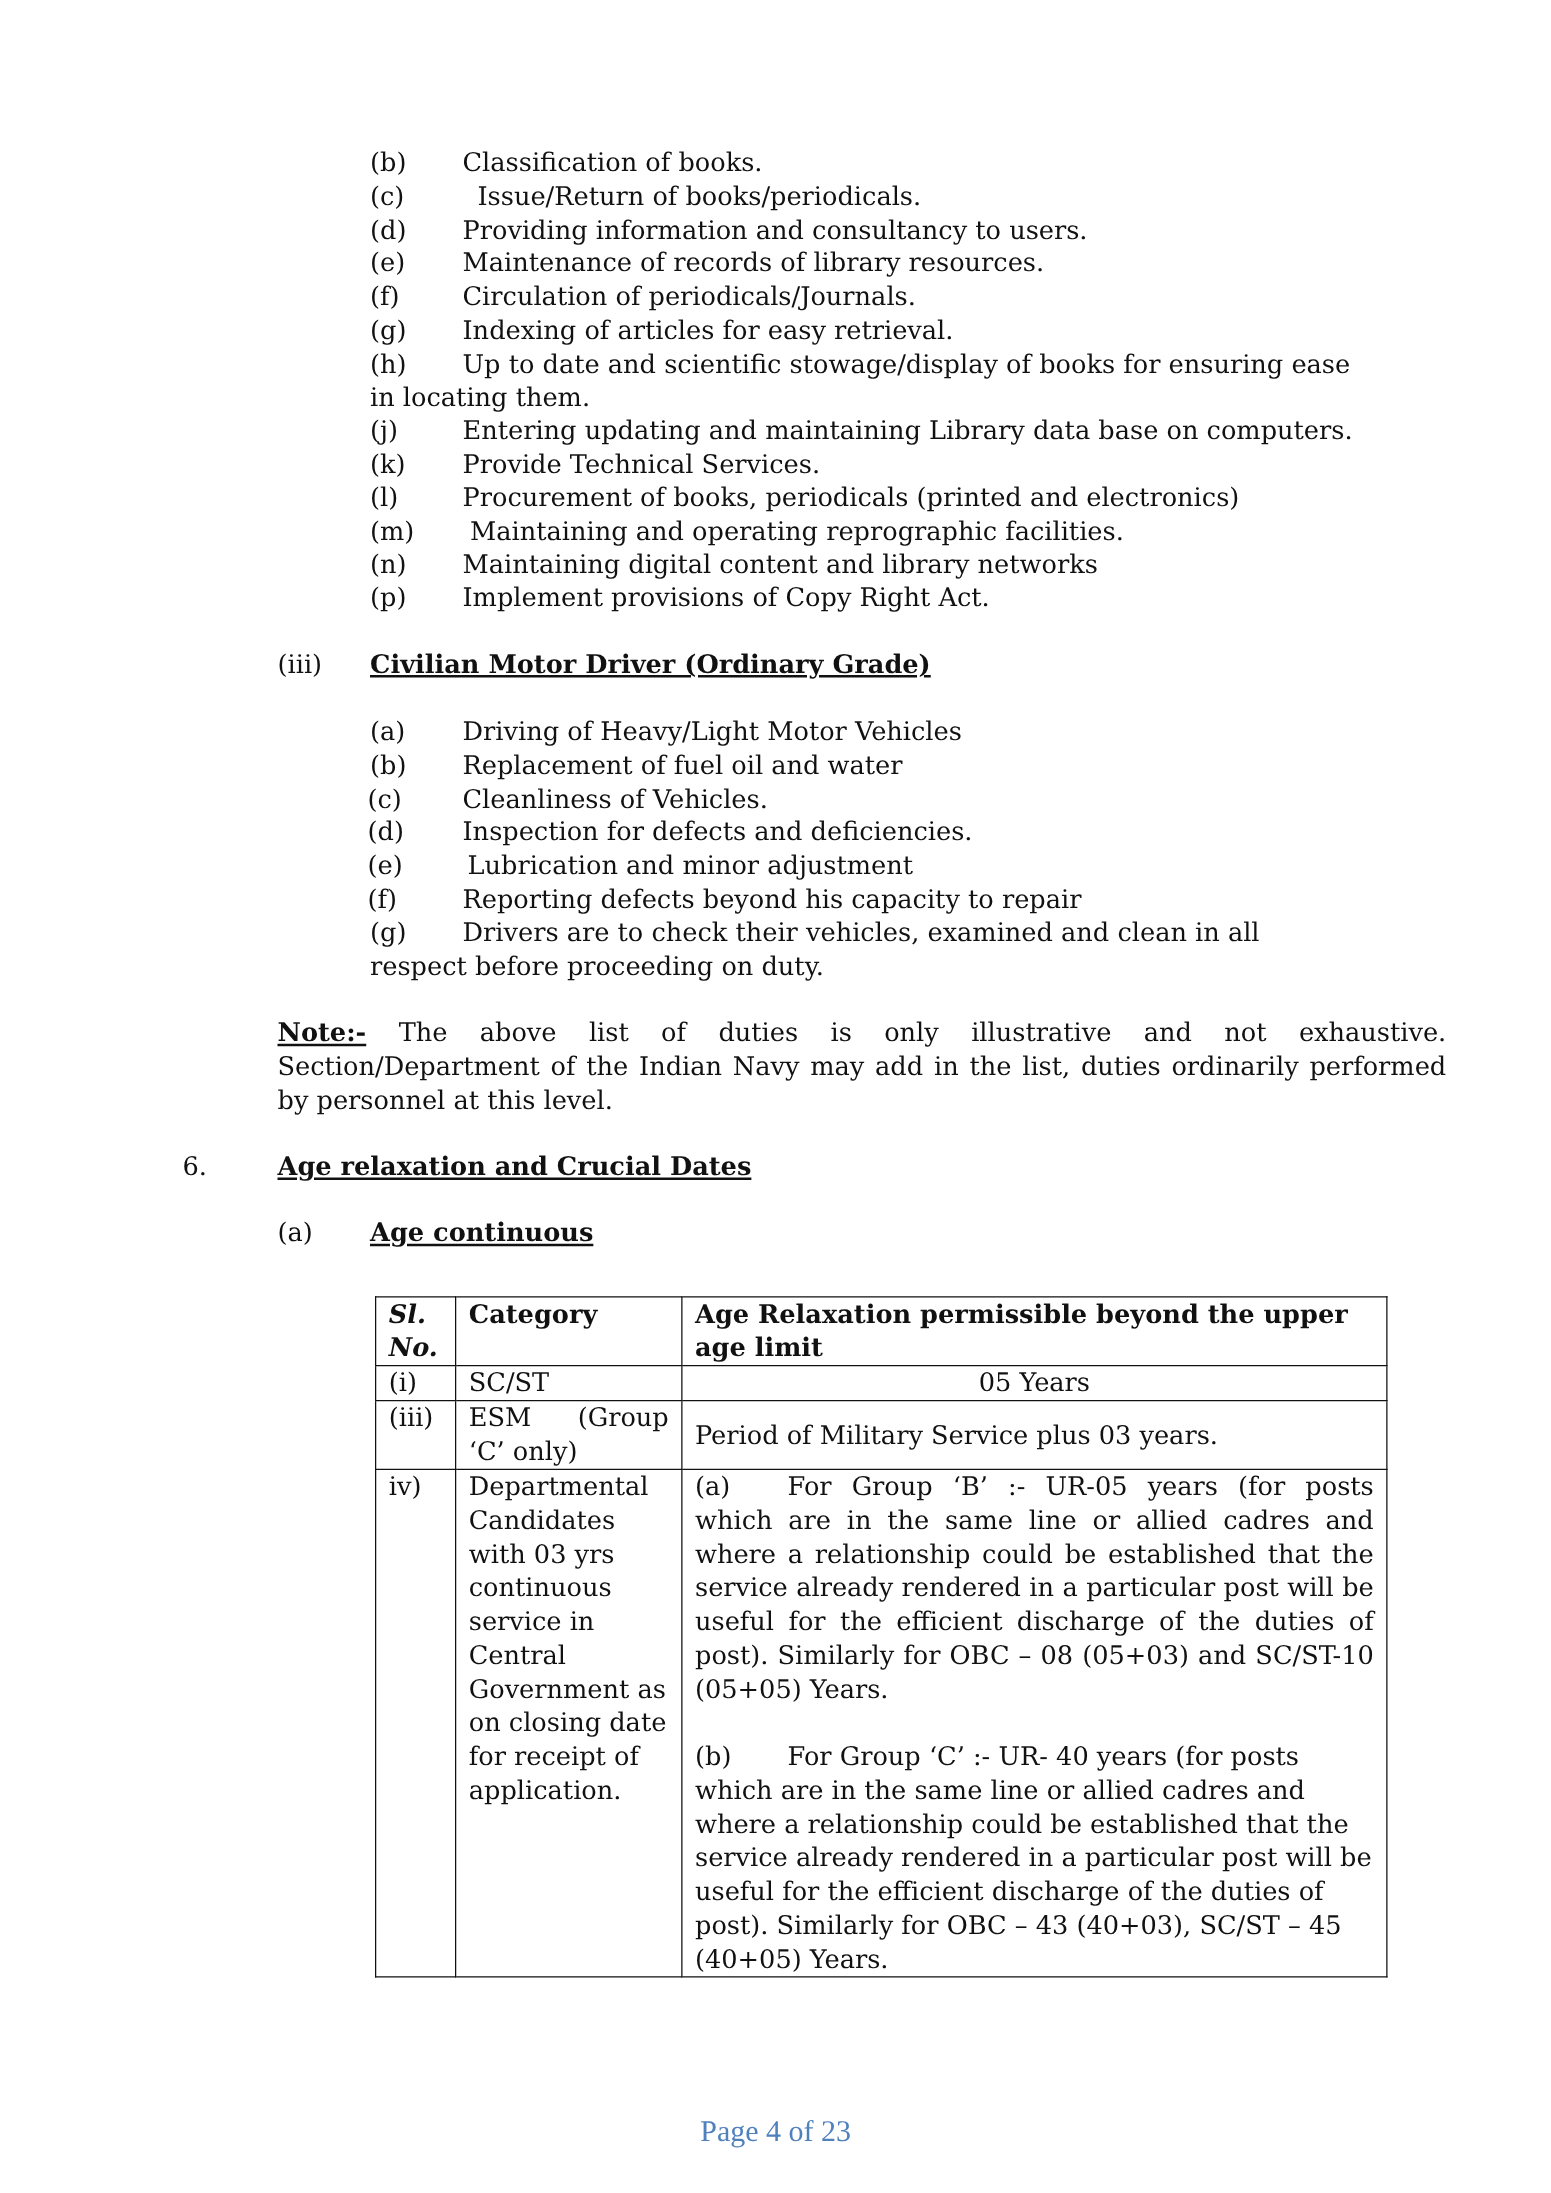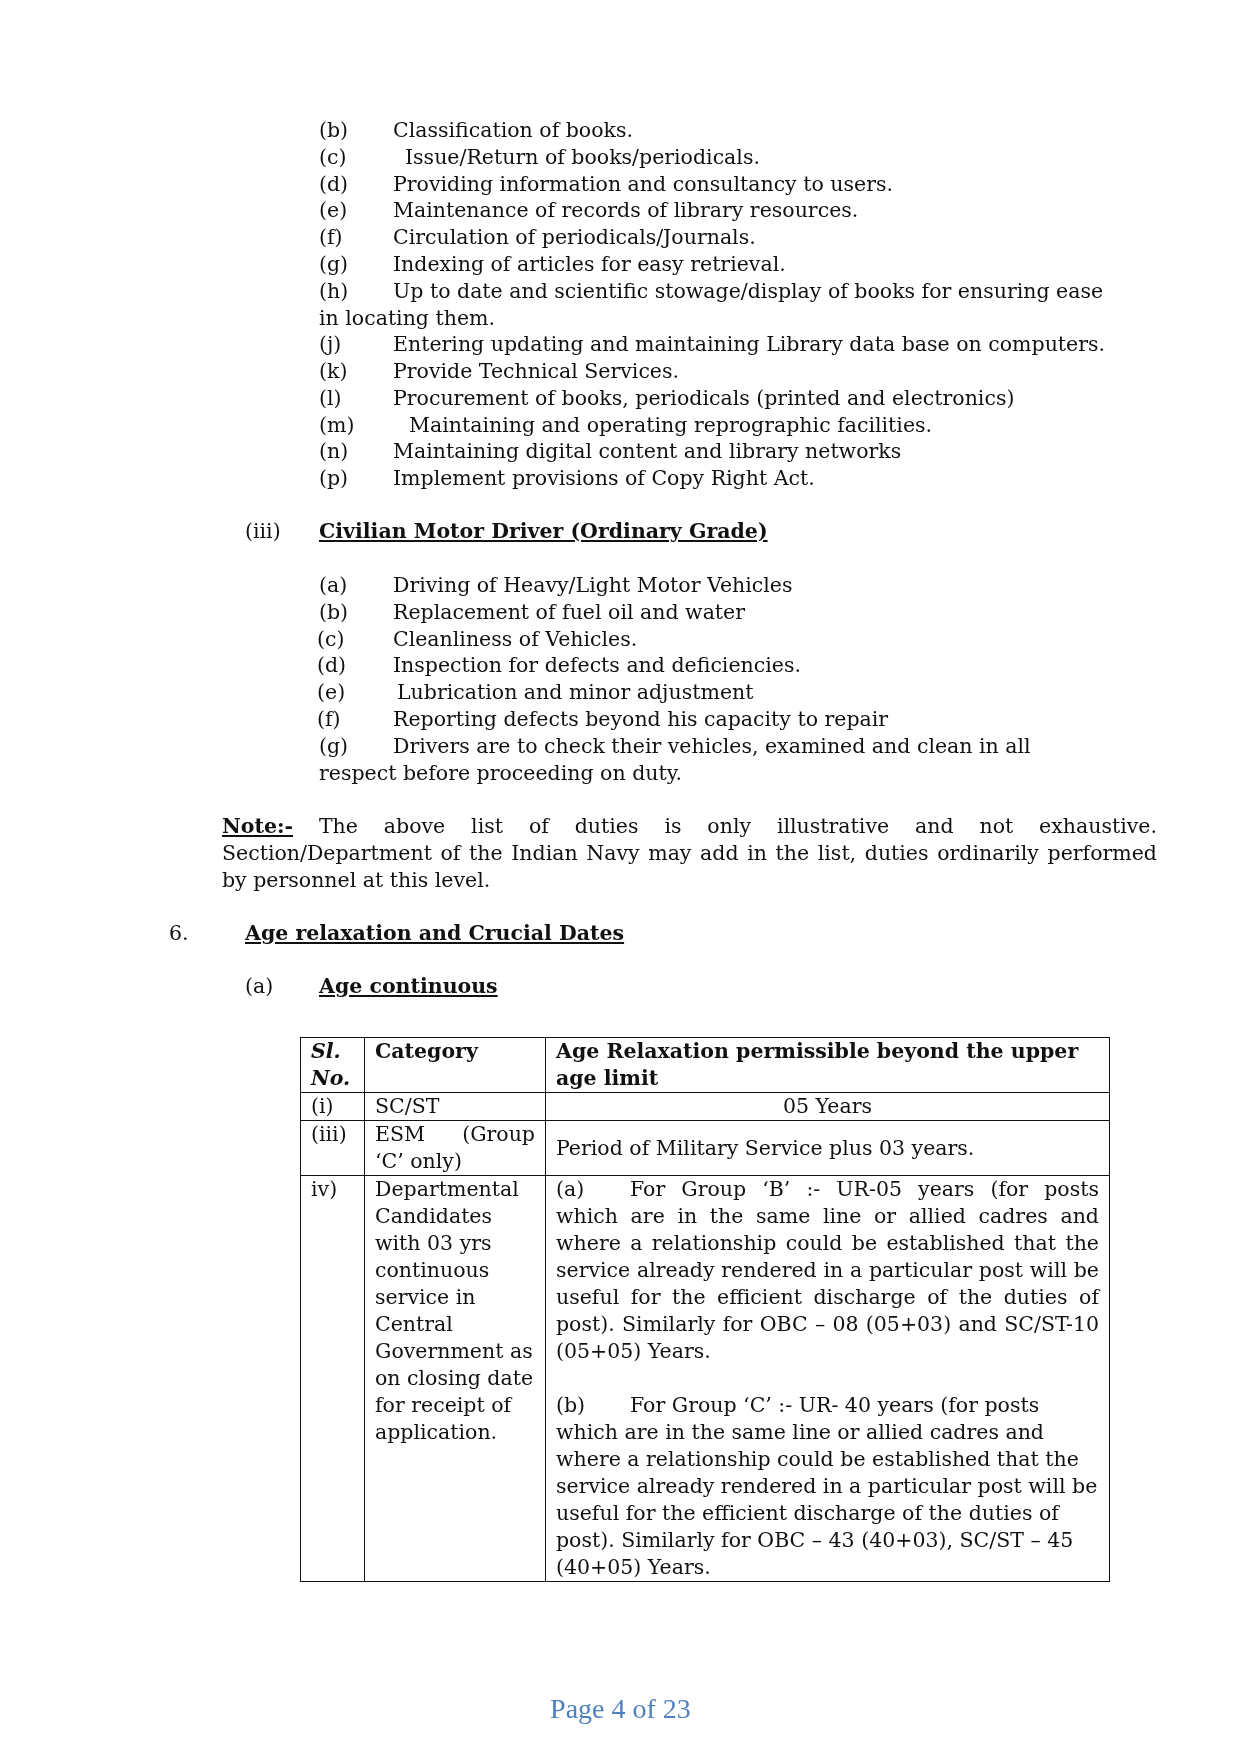--- a/index.html
+++ b/index.html
@@ -2,21 +2,21 @@
 <html><head>
   <meta charset="utf-8">
   <style>
     html, body { margin: 0; padding: 0; background: #ffffff; }
     body {
       width: 1241px; height: 1754px; position: relative; overflow: hidden;
       font-family: "DejaVu Serif", "Liberation Serif", serif;
       color: #111;
       font-size: 20.5px;
     }
-    .line { position: absolute; white-space: nowrap; line-height: 27px; margin-left: 23px; }
+    .line { position: absolute; white-space: nowrap; line-height: 27px; }
     .lbl { position: absolute; }
     .txt { position: absolute; }
     .bold-u { font-weight: bold; text-decoration: underline; }
     .justify { position: absolute; text-align: justify; text-align-last: left; white-space: normal; line-height: 27px; }
 
     table.relax {
       position: absolute; left: 300px; top: 1037px; width: 810px;
       border-collapse: collapse; font-size: 20.5px; line-height: 27px;
     }
     table.relax td, table.relax th {
@@ -27,21 +27,21 @@
     table.relax .c1 { width: 43px; font-style: italic; }
     table.relax .c2 { width: 160px; }
     table.relax td.center { text-align: center; }
     table.relax td.mid { vertical-align: middle; }
     .subpara { text-align: justify; }
     .subpara .sp-lbl { display: inline-block; width: 74px; }
     .spacer { height: 27px; }
 
     .footer {
       position: absolute; top: 1693px; left: 0; width: 1241px; text-align: center;
-      font-family: "Liberation Serif", serif; font-size: 28px; color: #4f81bd;
+      font-family: "Liberation Serif", serif; font-size: 24px; color: #4f81bd;
     }
   </style>
 </head>
 <body>
 
 <div>
   <div class="line" style="top:117px;left:296px">
       <span class="lbl" style="left:0">(b)</span>
       <span class="txt" style="left:74px">Classification of books.</span>
     </div>
@@ -77,21 +77,21 @@
   <div class="line" style="top:358px;left:296px">
       <span class="lbl" style="left:0">(k)</span>
       <span class="txt" style="left:74px">Provide Technical Services.</span>
     </div>
   <div class="line" style="top:385px;left:296px">
       <span class="lbl" style="left:0">(l)</span>
       <span class="txt" style="left:74px">Procurement of books, periodicals (printed and electronics)</span>
     </div>
   <div class="line" style="top:412px;left:296px">
       <span class="lbl" style="left:0">(m)</span>
-      <span class="txt" style="left:90px">Maintaining and operating reprographic facilities.</span>
+      <span class="txt" style="left:80px">Maintaining and operating reprographic facilities.</span>
     </div>
   <div class="line" style="top:438px;left:296px">
       <span class="lbl" style="left:0">(n)</span>
       <span class="txt" style="left:74px">Maintaining digital content and library networks</span>
     </div>
   <div class="line" style="top:465px;left:296px">
       <span class="lbl" style="left:0">(p)</span>
       <span class="txt" style="left:74px">Implement provisions of Copy Right Act.</span>
     </div>
 </div>

